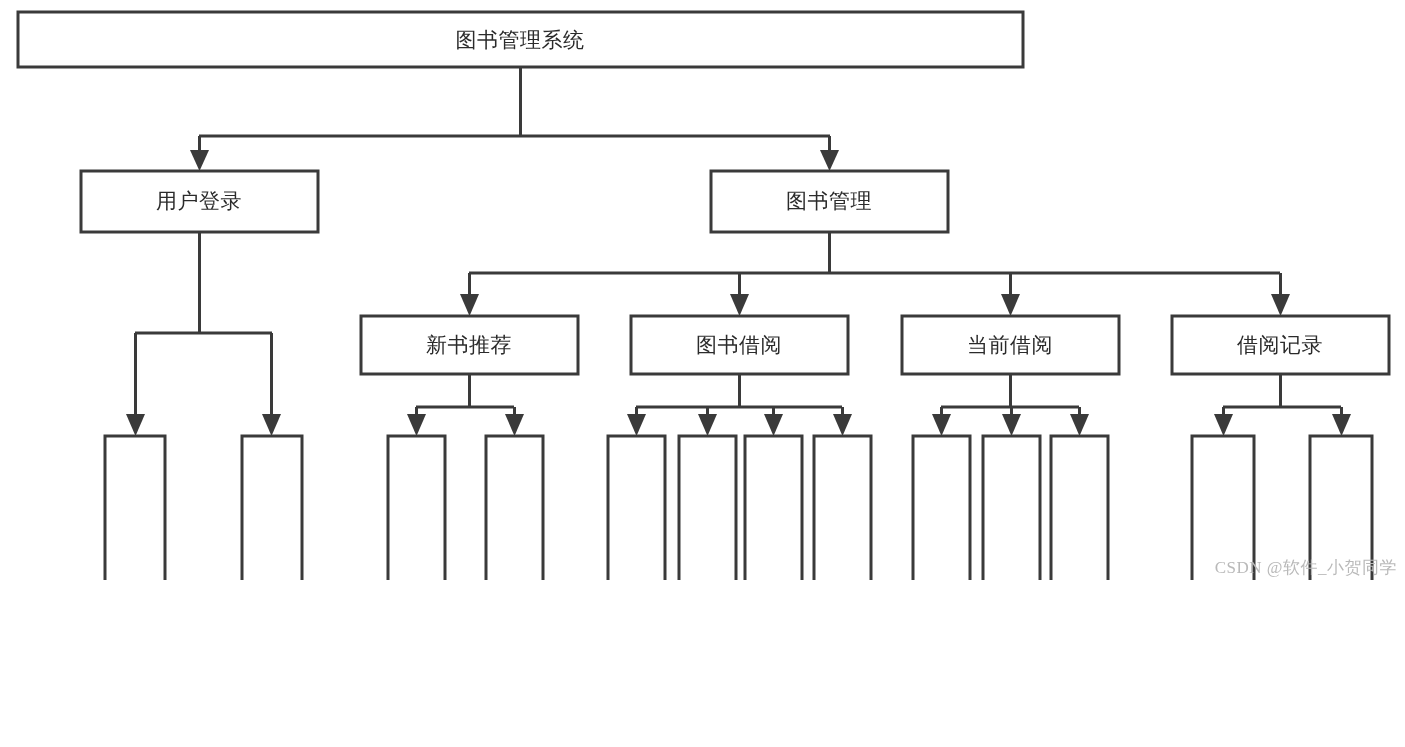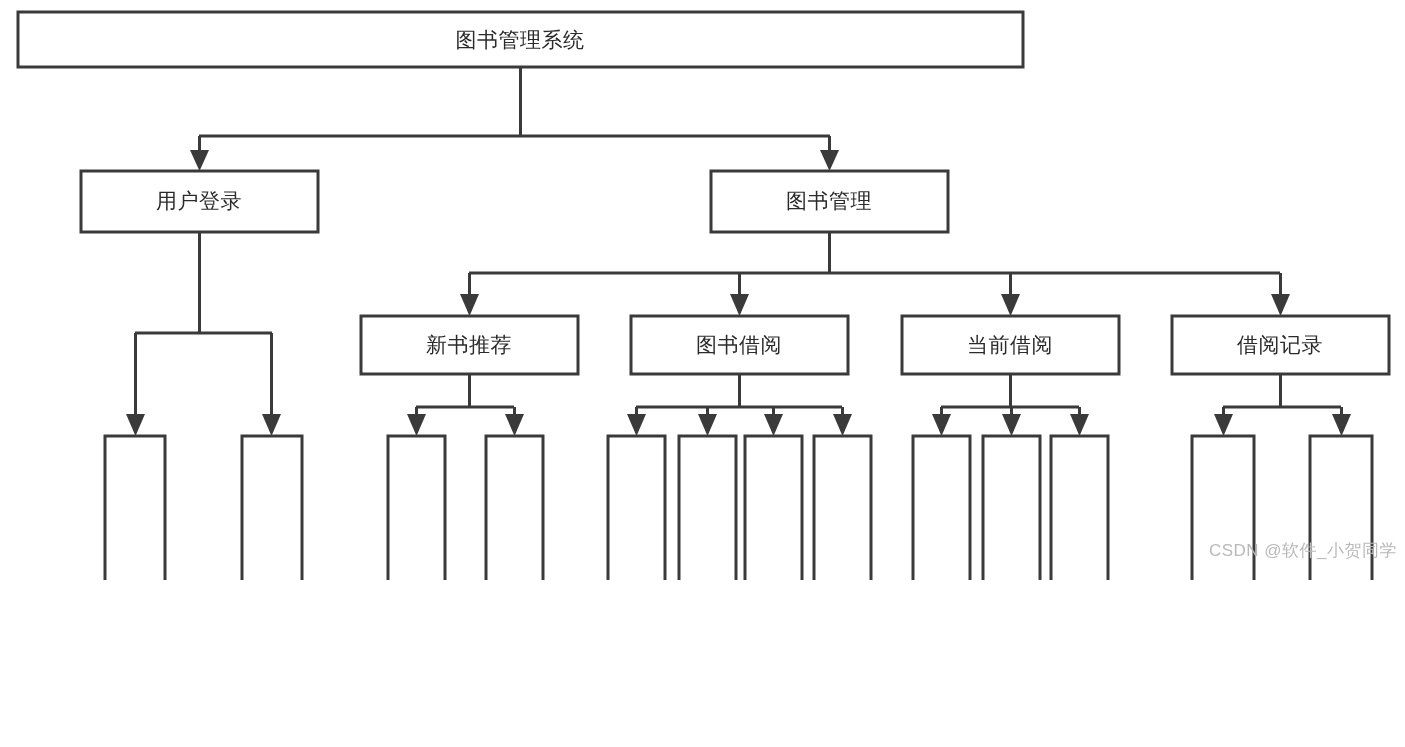--- a/index.html
+++ b/index.html
@@ -59,22 +59,22 @@
     align-items: flex-start;
     justify-content: center;
     pointer-events: none;
   }
   .leaf-label.centered {
     align-items: center;
   }
   .watermark {
     position: absolute;
     right: 8px;
-    bottom: 18px;
-    font-family: Liberation Sans, sans-serif;
+    bottom: 1px;
+    font-family: Liberation Serif, serif;
     font-size: 17px;
     color: #b9b9b9;
     white-space: nowrap;
     letter-spacing: 0.5px;
     margin-left: 16px;
   }
 </style>
 </head>
 <body>
 

